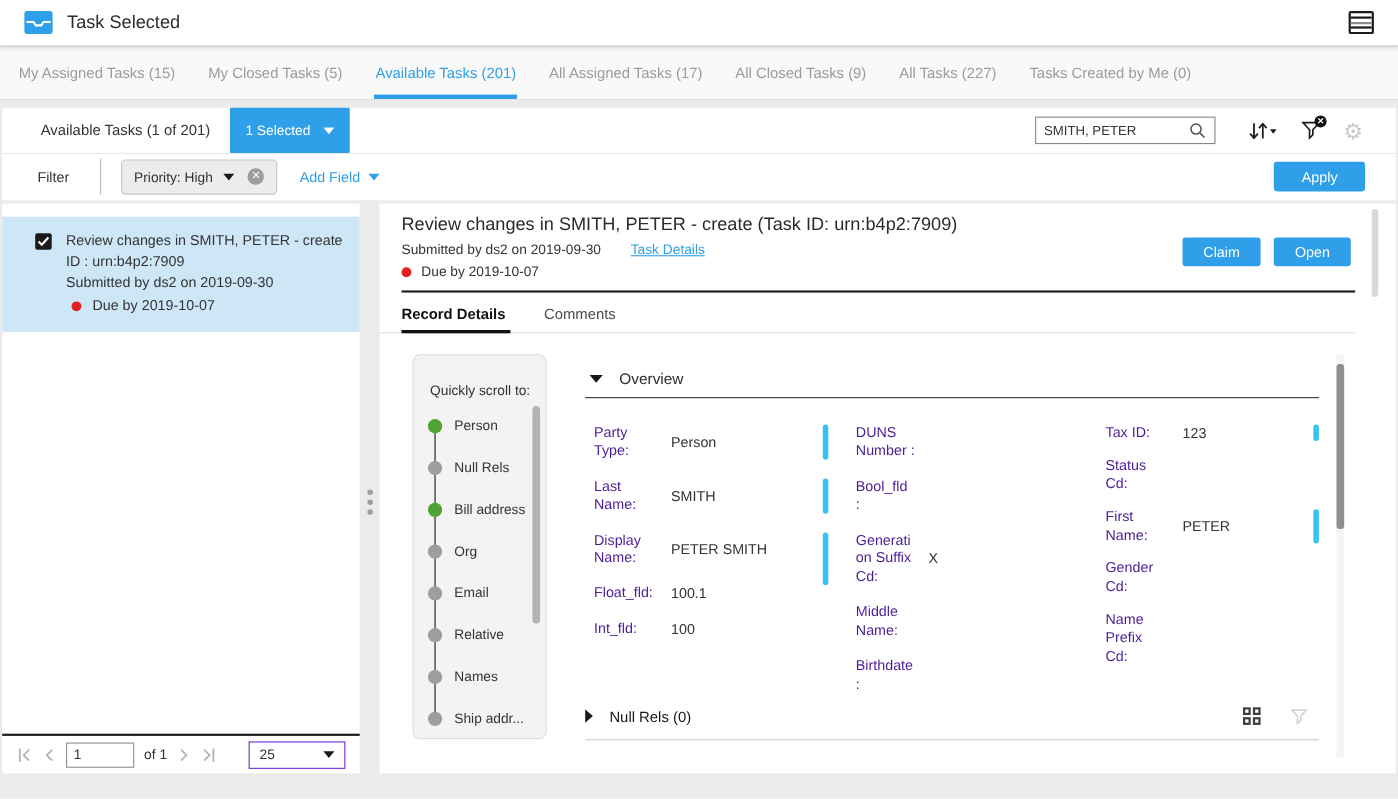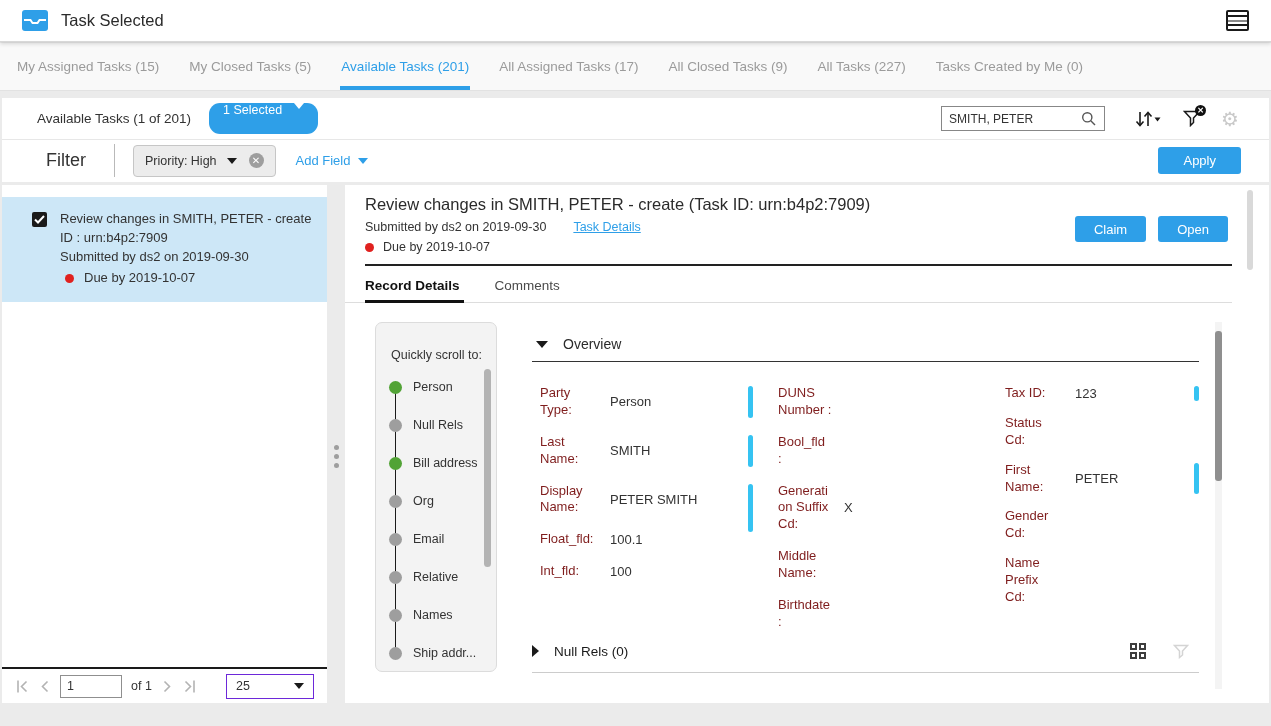--- a/index.html
+++ b/index.html
@@ -43,23 +43,23 @@
   .tab.active::after {
     content:""; position:absolute; left:14px; right:14px; bottom:0;
     height:4px; background:#2e9fe8;
   }
 
   
   .toolbar-panel { position:absolute; top:98px; left:2px; right:2px; height:84px; background:#fff; }
   .toolbar-row { height:42px; display:flex; align-items:center; padding:0 30px 0 16px; border-bottom:1px solid #e7e7e7; }
   .list-title { font-size:13.5px; margin-left:19px; margin-right:18px; color:#333; }
   .selected-btn {
-    background:#2e9fe8; color:#fff; font-size:12.5px; height:31px;
-    padding:0 14px; border-radius:11px; border:none; cursor:pointer;
-    display:flex; gap:12px; font-family:inherit;
+    background:#2e9fe8; color:#fff; font-size:12.5px; height:41px;
+    padding:0 14px; border-radius:1px; border:none; cursor:pointer;
+    display:flex; align-items:center; gap:12px; font-family:inherit;
   }
   .caret-down-white { width:0; height:0; border-left:5px solid transparent; border-right:5px solid transparent; border-top:6px solid #fff; }
   .caret-down-black { width:0; height:0; border-left:5px solid transparent; border-right:5px solid transparent; border-top:6px solid #1a1a1a; }
   .caret-down-blue  { width:0; height:0; border-left:5px solid transparent; border-right:5px solid transparent; border-top:6px solid #2e9fe8; }
   .search-box {
     margin-left:auto; width:164px; height:25px;
     border:1px solid #878787; display:flex; align-items:center; padding:0 7px; background:#fff;
   }
   .search-box input {
     border:none; outline:none; flex:1; min-width:0;
@@ -69,21 +69,21 @@
   .sort-icon { margin-left:30px; }
   .funnel-btn { margin-left:22px; position:relative; }
   .funnel-badge {
     position:absolute; top:-5px; right:-5px; width:11px; height:11px;
     background:#111; border-radius:50%; color:#fff; font-size:8px; line-height:11px;
     text-align:center; font-weight:bold;
   }
   .gear-icon { margin-left:20px; font-family:"DejaVu Sans",sans-serif; font-size:20px; color:#c9c9c9; line-height:1; }
 
   .filter-row { height:41px; display:flex; align-items:center; padding:0 28px 0 16px; }
-  .filter-label { margin-left:28px; font-size:18px; }
+  .filter-label { margin-left:16px; font-size:13px; }
   .v-divider { width:1px; height:33px; background:#b9b9b9; margin:0 18px 0 28px; }
   .chip {
     background:#ececec; border:1px solid #c6c6c6; border-radius:4px; height:32px;
     display:flex; align-items:center; padding:0 11px; gap:10px; font-size:12.5px; cursor:pointer;
   }
   .chip-close {
     width:15px; height:15px; border-radius:50%; background:#9e9e9e; color:#fff;
     font-size:10px; line-height:15px; text-align:center; margin-left:2px; cursor:pointer;
   }
   .add-field { color:#2e9fe8; font-size:13px; margin-left:20px; display:flex; align-items:center; gap:8px; cursor:pointer; }
@@ -162,21 +162,21 @@
   .overview-head { display:flex; align-items:center; gap:15px; padding:4px 0 0 4px; cursor:pointer; }
   .tri-down { width:0; height:0; border-left:6px solid transparent; border-right:6px solid transparent; border-top:7px solid #1a1a1a; }
   .tri-right { width:0; height:0; border-top:6px solid transparent; border-bottom:6px solid transparent; border-left:7px solid #1a1a1a; }
   .overview-title { font-size:14px; color:#2b2b2b; }
   .overview-rule { margin-top:9px; border-top:1px solid #333; }
   .fields { display:flex; margin-top:23px; }
   .fcol1 { width:216px; padding-left:8px; }
   .fcol2 { width:257px; }
   .fcol3 { flex:1; }
   .frow { display:flex; align-items:center; margin-bottom:15px; }
-  .flabel { font-size:13px; line-height:1.3; overflow-wrap:break-word; word-break:break-word; color:#7f1d1d; }
+  .flabel { font-size:13px; line-height:1.3; overflow-wrap:break-word; word-break:break-word; color:#4c1d95; }
   .fvalue { font-size:13px; color:#333; }
   .fcol1 .flabel { width:62px; }
   .fcol1 .fvalue { margin-left:8px; }
   .change-bar { width:5px; border-radius:3px; background:#35c3f2; align-self:stretch; margin:1px 25px 1px 0; visibility:hidden; flex:none; }
   .frow.changed .change-bar { visibility:visible; }
   .fcol2 .flabel { width:54px; }
   .fcol2 .fvalue { margin-left:12px; }
   .fcol3 .frow { position:relative; padding-right:12px; margin-bottom:13px; }
   .fcol3 .flabel { width:50px; }
   .fcol3 .fvalue { margin-left:20px; }

